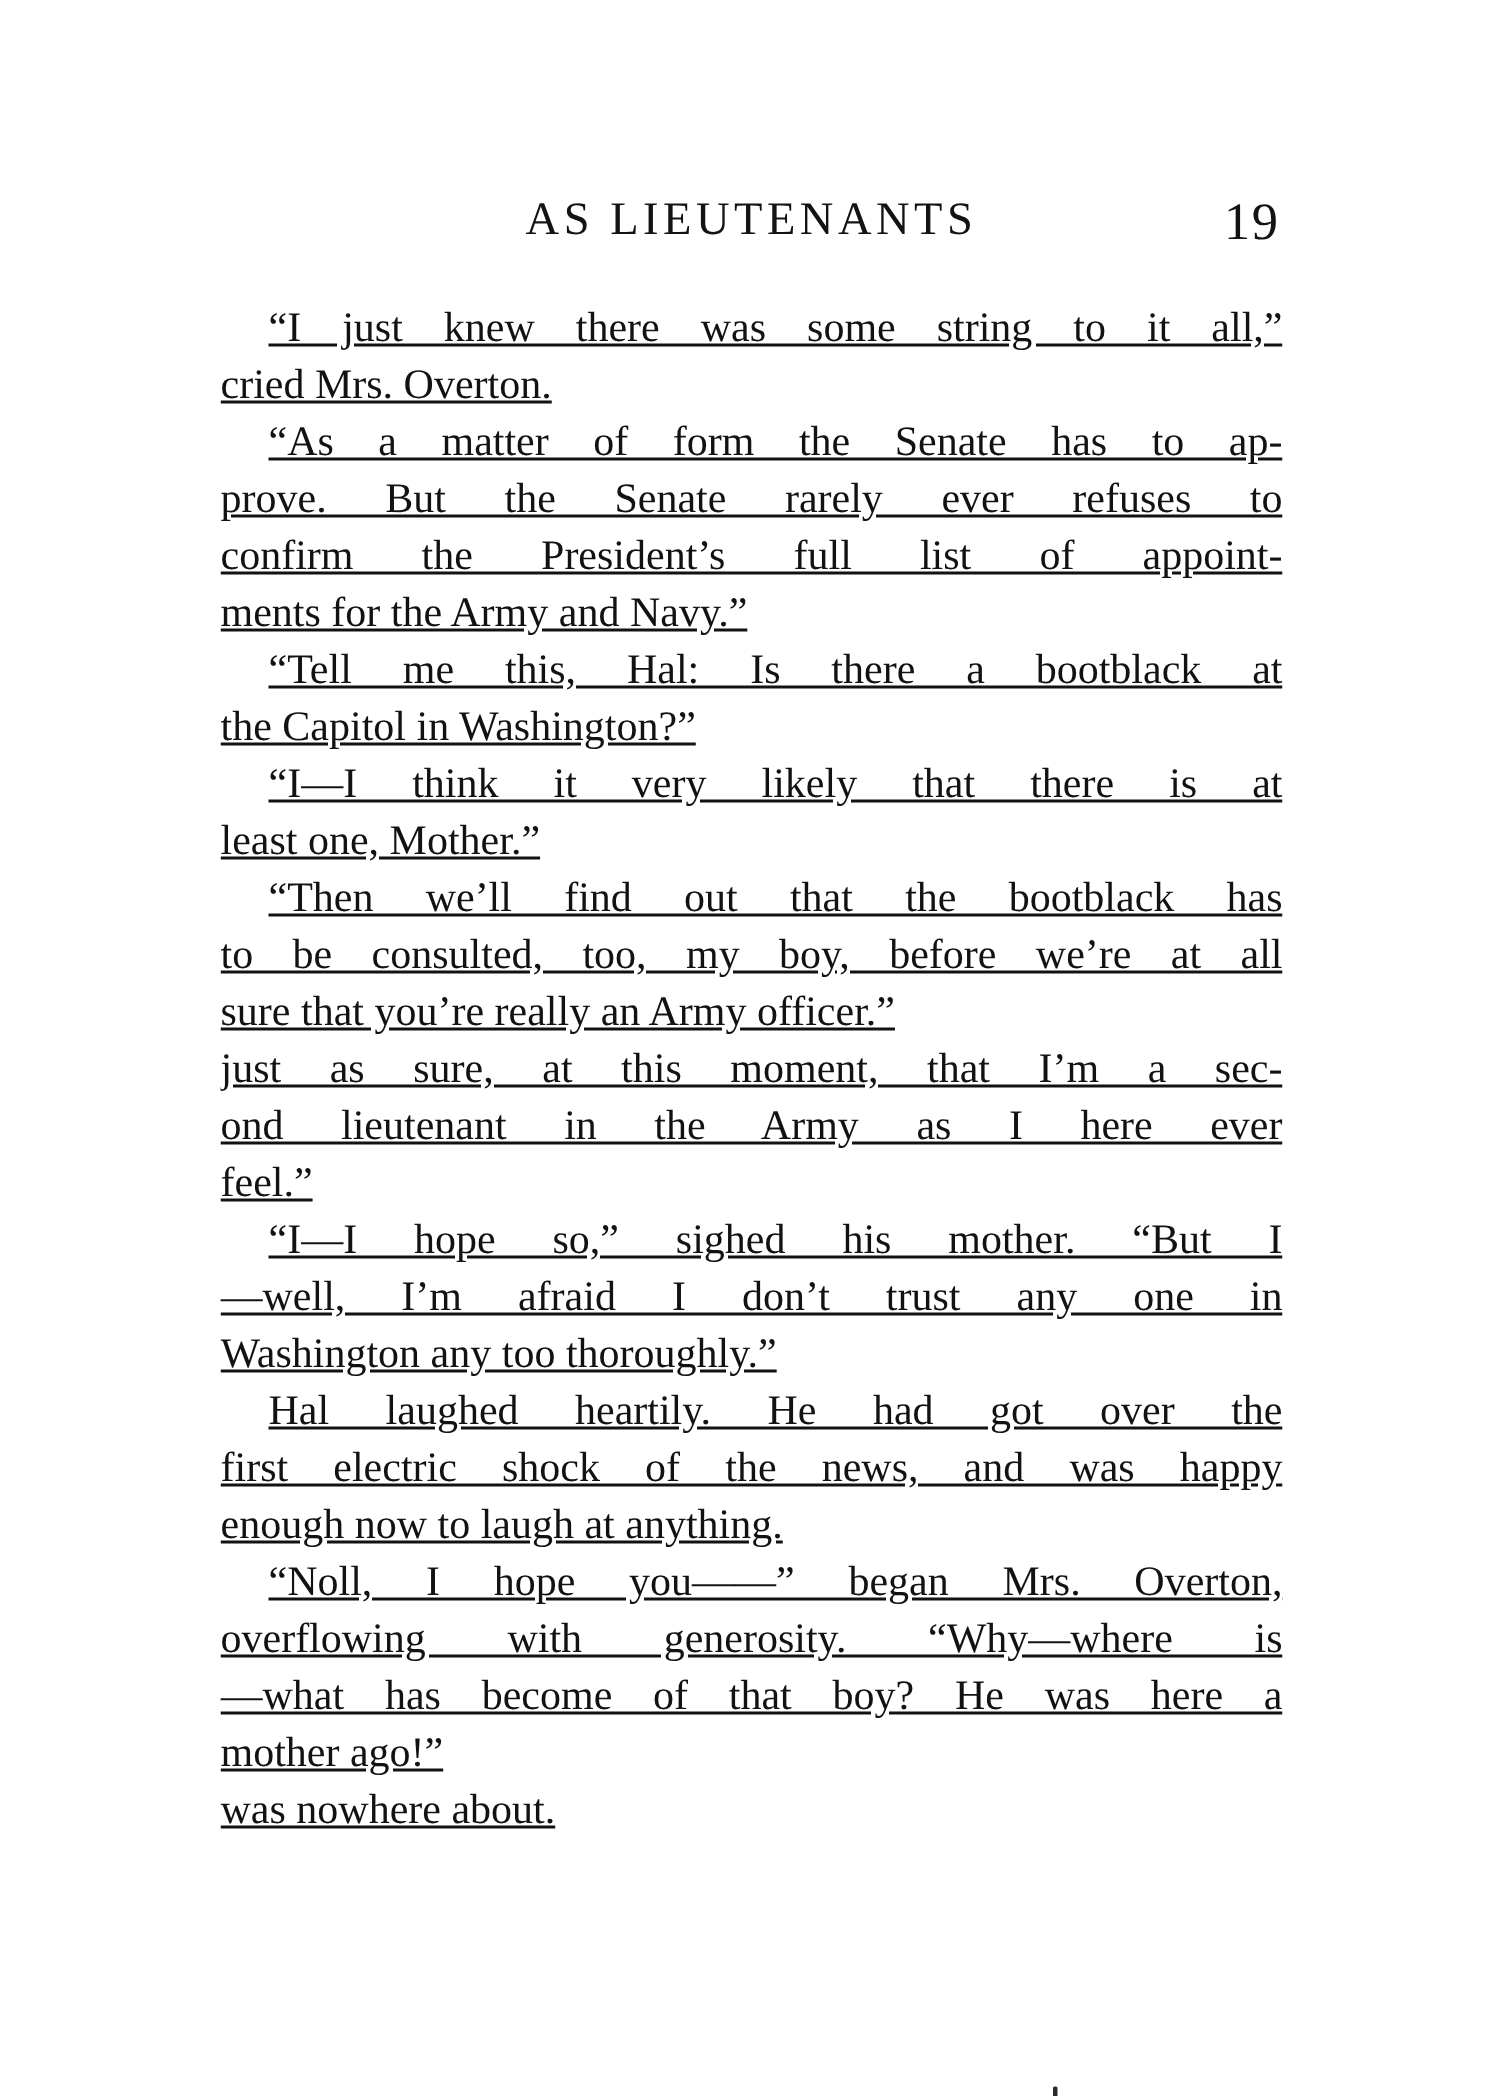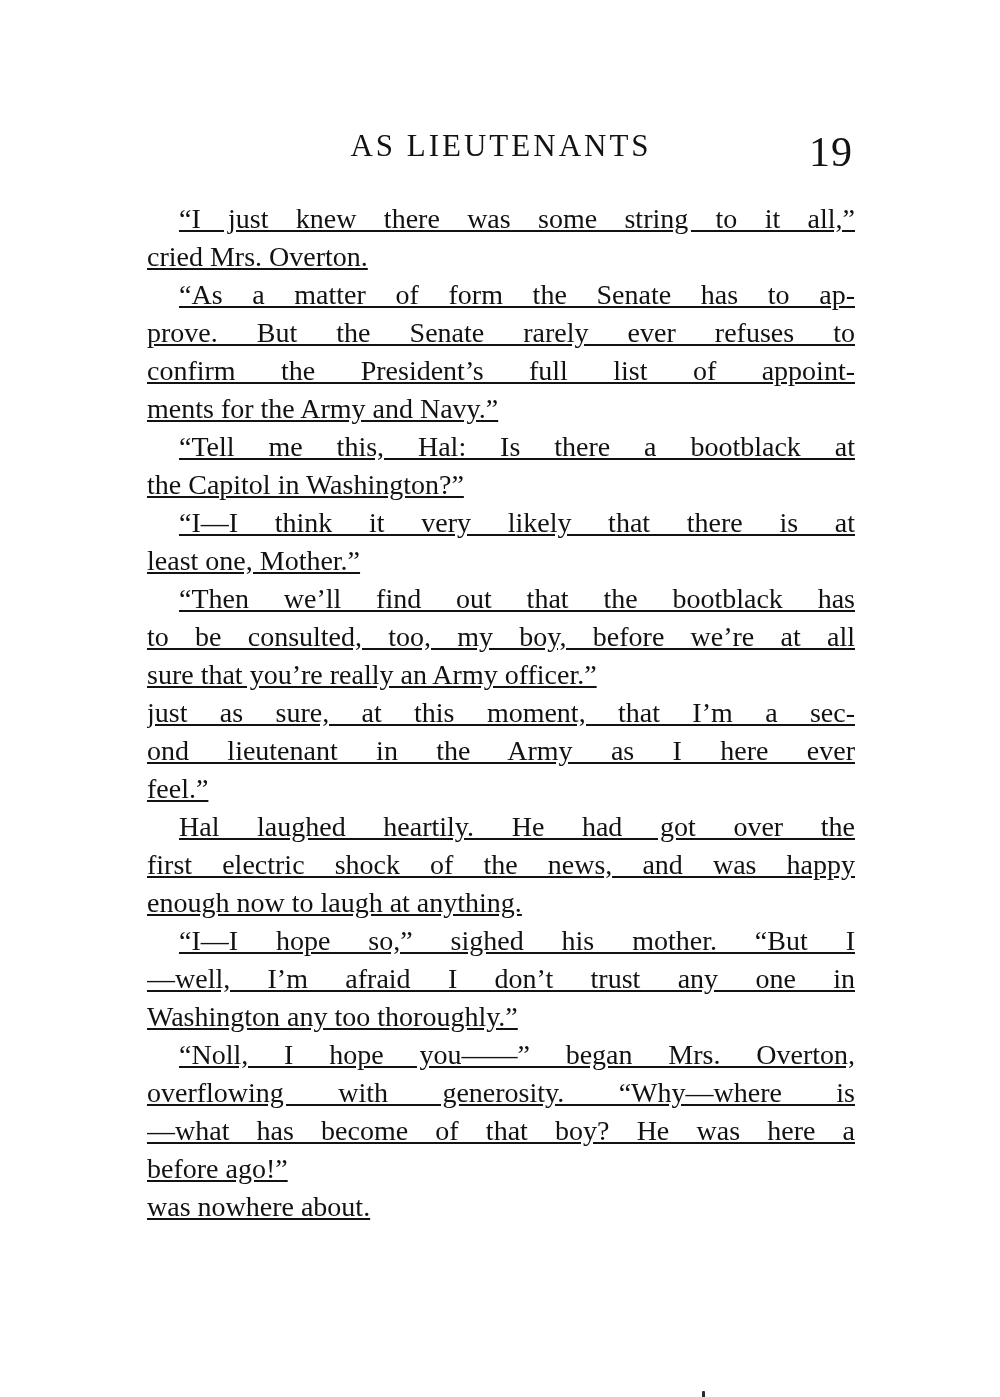--- a/index.html
+++ b/index.html
@@ -28,21 +28,21 @@
     display: block;
     text-align: center;
     font-size: 31px;
     letter-spacing: 3px;
     color: #131313;
   }
   .page-number {
     position: absolute;
     right: 2px;
     top: 0;
-    font-size: 42px;
+    font-size: 35px;
     letter-spacing: 1px;
     color: #131313;
   }
   .body-text {
     position: absolute;
     top: 152px;
     left: 147px;
     width: 708px;
     font-size: 28px;
     line-height: 38px;
@@ -104,34 +104,34 @@
         <div class="line first">“Then we’ll find out that the bootblack has</div>
         <div class="line">to be consulted, too, my boy, before we’re at all</div>
         <div class="line last">sure that you’re really an Army officer.”</div>
       </div>
       <div class="paragraph">
         <div class="line">just as sure, at this moment, that I’m a sec-</div>
         <div class="line">ond lieutenant in the Army as I here ever</div>
         <div class="line last">feel.”</div>
       </div>
       <div class="paragraph">
+        <div class="line first">“I—I hope so,” sighed his mother. “But I</div>
+        <div class="line">—well, I’m afraid I don’t trust any one in</div>
+        <div class="line last">Washington any too thoroughly.”</div>
+      </div>
+      <div class="paragraph">
         <div class="line first">Hal laughed heartily. He had got over the</div>
         <div class="line">first electric shock of the news, and was happy</div>
         <div class="line last">enough now to laugh at anything.</div>
       </div>
       <div class="paragraph">
-        <div class="line first">“I—I hope so,” sighed his mother. “But I</div>
-        <div class="line">—well, I’m afraid I don’t trust any one in</div>
-        <div class="line last">Washington any too thoroughly.”</div>
-      </div>
-      <div class="paragraph">
         <div class="line first">“Noll, I hope you——” began Mrs. Overton,</div>
         <div class="line">overflowing with generosity. “Why—where is</div>
         <div class="line">—what has become of that boy? He was here a</div>
-        <div class="line last">before ago!”</div>
+        <div class="line last">mother ago!”</div>
       </div>
       <div class="paragraph">
         <div class="line last">was nowhere about.</div>
       </div>
     </div>
 
   <div class="scan-speck" style="left: 702px; top: 1343px;"></div>
 </div>
 
 </body></html>

